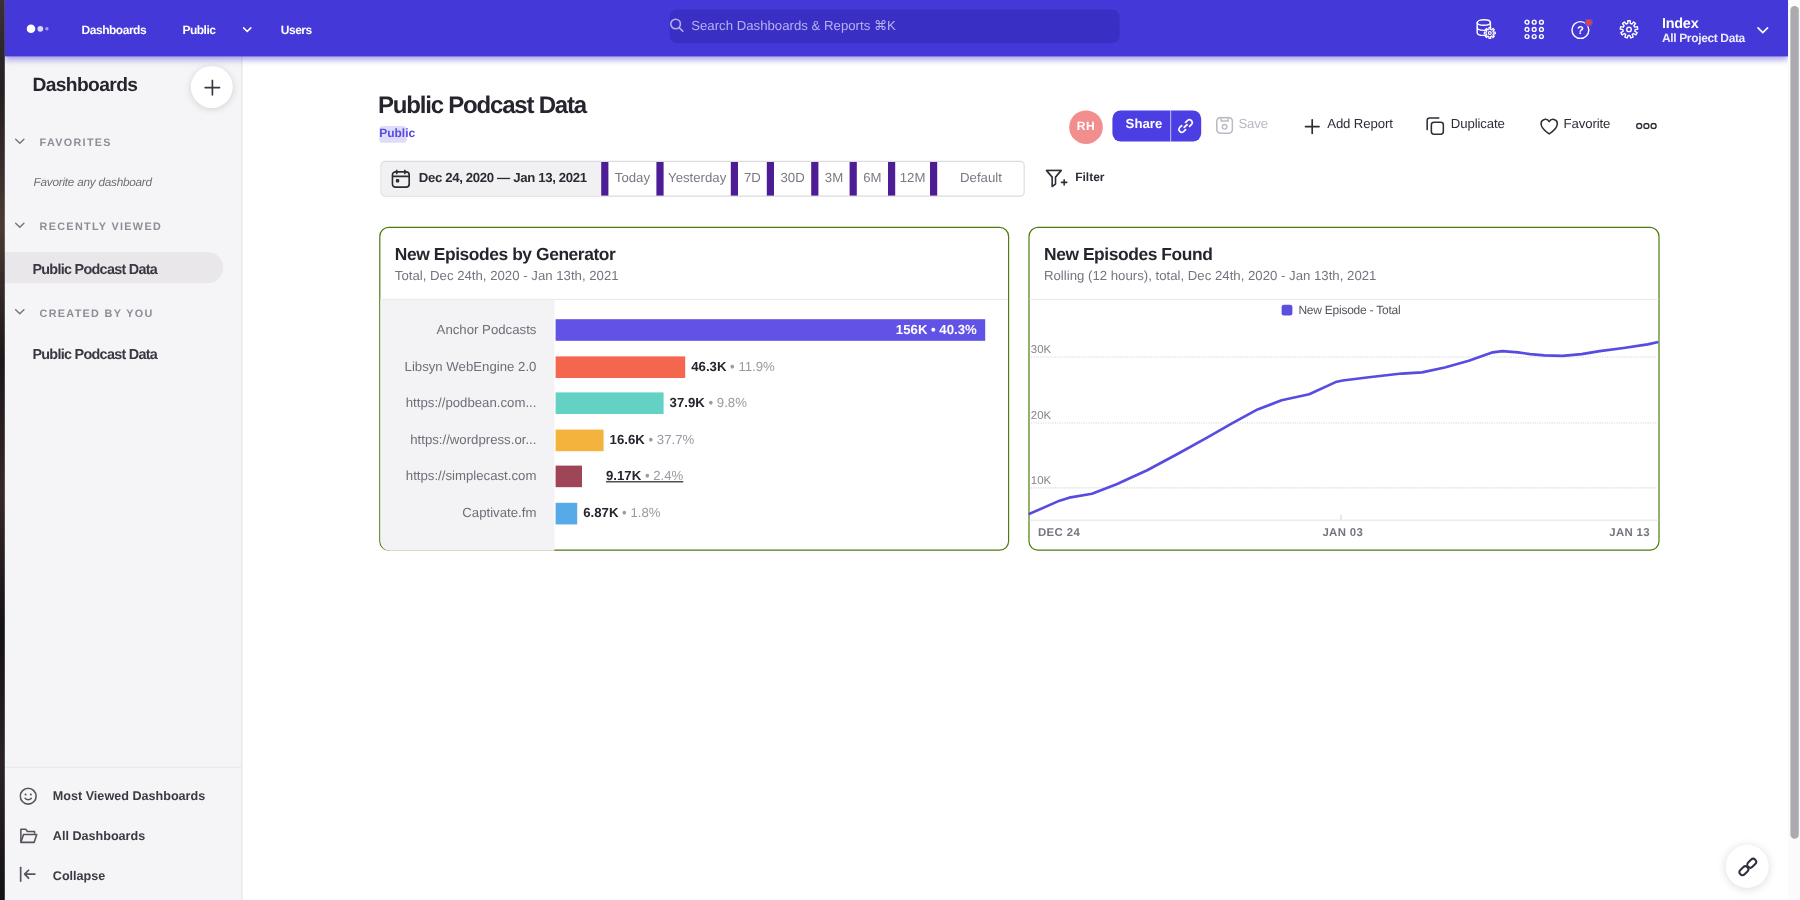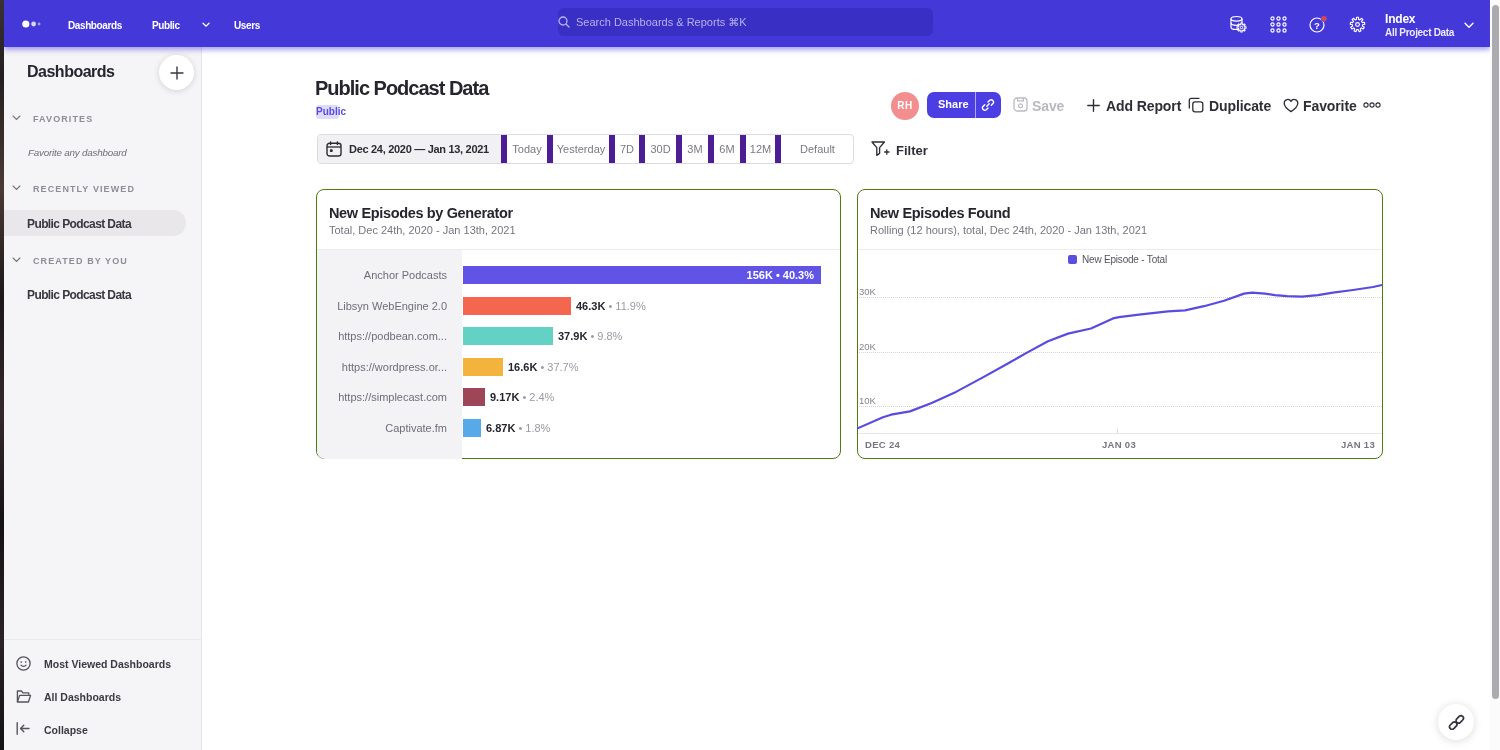--- a/index.html
+++ b/index.html
@@ -36,28 +36,28 @@
 
 
 #pagetitle { left:315px; top:77px; font-size:20px; font-weight:700; letter-spacing:-1px; color:#26252e; }
 #pubbadge { left:316px; top:105px; width:23px; height:14px; background:#dfdcf9; border-radius:3px; color:#584ce0; font-size:10px; font-weight:700; text-align:center; line-height:14px; }
 
 
 #avatar { left:891px; top:91.5px; width:28px; height:28px; border-radius:50%; background:#f28e8e; color:#fff; font-size:10px; font-weight:700; text-align:center; line-height:28px; letter-spacing:.5px; }
 #sharebtn { left:927px; top:91.5px; width:74px; height:26px; background:#4b3ee3; border-radius:7px; }
 #sharebtn .txt { position:absolute; left:11px; top:6px; color:#fff; font-size:11px; font-weight:700; }
 #sharebtn .sep { position:absolute; left:48px; top:0; width:1px; height:26px; background:#fff; opacity:.55; }
-.actitem { position:absolute; top:98px; font-size:14px; font-weight:700; letter-spacing:-.1px; color:#2f2e37; }
+.actitem { position:absolute; top:98px; font-size:11px; font-weight:400; letter-spacing:-.1px; color:#2f2e37; }
 .actgray { color:#b9b8c1; }
 
 
 #datebar { left:317px; top:134px; width:537px; height:30px; border:1px solid #dcdbe0; border-radius:4px; background:#fff; }
 .seg { position:absolute; top:0; height:28px; line-height:28px; font-size:11px; color:#7a7983; text-align:center; border-left:6px solid #4c1d95; white-space:nowrap; }
 #seg-date { left:0; width:183px; background:#f1f0f3; border-left:none; border-radius:3px 0 0 3px; color:#2c2b34; font-weight:700; font-size:11px; letter-spacing:-.3px; }
-#filter { position:absolute; left:896px; top:143px; font-size:13px; font-weight:700; color:#2f2e37; }
+#filter { position:absolute; left:896px; top:143px; font-size:10px; font-weight:700; color:#2f2e37; }
 
 
 .card { position:absolute; top:189px; height:270px; background:#fff; border:1px solid #4d7c0f; border-radius:8px; }
 #card1 { left:316px; width:525px; }
 #card2 { left:857px; width:526px; }
 .ctitle { position:absolute; left:12px; top:15px; font-size:14.5px; font-weight:700; letter-spacing:-.35px; color:#26252e; }
 .csub { position:absolute; left:12px; top:34px; font-size:11px; color:#76757f; }
 .chdr-line { position:absolute; left:0; top:59px; width:100%; height:1px; background:#ecebef; }
 
 
@@ -267,21 +267,21 @@
     <div class="blabel" style="top:231.5px;">Captivate.fm</div>
     <div class="bar" style="top:76px; width:358px; background:#6153e6;"></div>
     <div class="inbar" style="top:79px; left:380px; width:117px;">156K • 40.3%</div>
     <div class="bar" style="top:106.5px; width:108px; background:#f4664d;"></div>
     <div class="bval" style="top:109.5px; left:259px;">46.3K <span class="bpct">• 11.9%</span></div>
     <div class="bar" style="top:137px; width:90px; background:#63d2c4;"></div>
     <div class="bval" style="top:140px; left:241px;">37.9K <span class="bpct">• 9.8%</span></div>
     <div class="bar" style="top:167.5px; width:40px; background:#f3b33c;"></div>
     <div class="bval" style="top:170.5px; left:191px;">16.6K <span class="bpct">• 37.7%</span></div>
     <div class="bar" style="top:198px; width:22px; background:#9e4658;"></div>
-    <div class="bval" style="top:201px; left:173px;">9.17K <span class="bpct">• 2.4%</span></div>
+    <div class="bval" style="top:201px; left:188px;text-decoration:underline;">9.17K <span class="bpct">• 2.4%</span></div>
     <div class="bar" style="top:228.5px; width:18px; background:#57a9e8;"></div>
     <div class="bval" style="top:231.5px; left:169px;">6.87K <span class="bpct">• 1.8%</span></div>
   </div>
 
   <div class="card" id="card2">
     <div class="ctitle">New Episodes Found</div>
     <div class="csub">Rolling (12 hours), total, Dec 24th, 2020 - Jan 13th, 2021</div>
     <div class="chdr-line"></div>
     <div id="legend"><span class="sq"></span>New Episode - Total</div>
     <div class="gline" style="top:107px;"></div>

